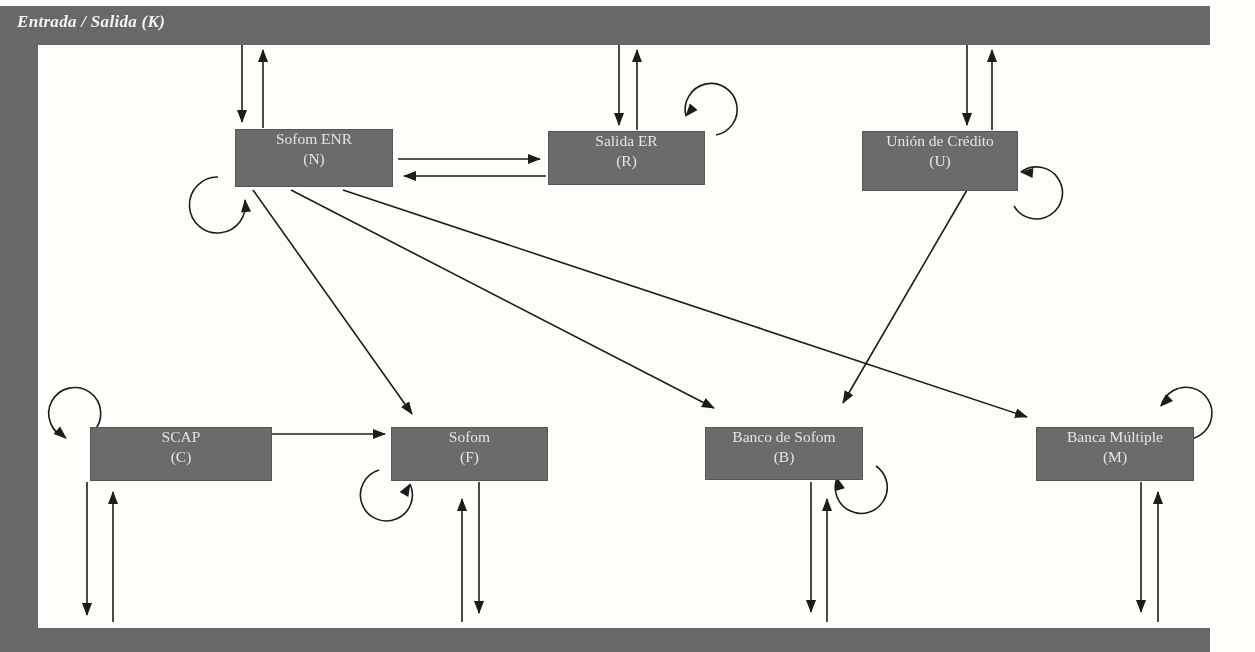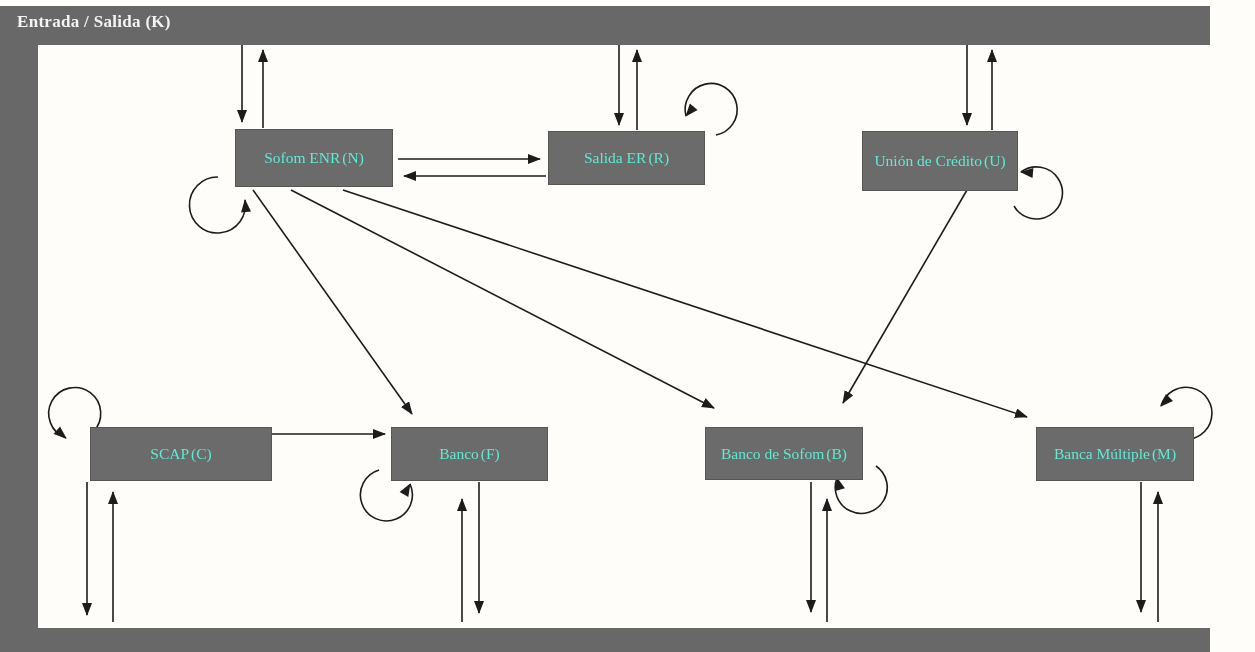--- a/index.html
+++ b/index.html
@@ -9,30 +9,30 @@
     background:#fffdf9;
     overflow:hidden;
     font-family:"Liberation Serif","DejaVu Serif",serif;
   }
   .bar{position:absolute;background:#686868;z-index:1;}
   #bar-top{left:0;top:6px;width:1210px;height:39px;}
   #bar-left{left:0;top:6px;width:38px;height:646px;}
   #bar-bottom{left:0;top:628px;width:1210px;height:24px;}
   #frame-title{
     position:absolute;left:17px;top:12px;z-index:2;
-    color:#f5f4f2;font-size:17px;font-weight:bold;letter-spacing:.3px;
+    color:#f5f4f2;font-size:17px;font-weight:bold;letter-spacing:.3px;font-style:italic;
   }
   #arrow-layer{position:absolute;left:0;top:0;z-index:3;}
   .node{
     position:absolute;z-index:4;
     background:#6b6b6b;border:1px solid #565656;
     box-sizing:border-box;
-    display:flex;align-items:center;justify-content:center;
+    display:flex;flex-direction:column;align-items:center;
     gap:2px;
-    color:#5eead4;font-size:15.5px;line-height:1.15;text-align:center;
+    color:#e5e5e5;font-size:15.5px;line-height:1.15;text-align:center;
   }
   .node .nl{display:block;}
 </style>
 </head>
 <body>
 
 <div id="figure">
 
   <div class="bar" id="bar-top"></div>
   <div class="bar" id="bar-left"></div>
@@ -97,21 +97,21 @@
     <span class="nl">Unión de Crédito</span>
     <span class="nl">(U)</span>
   </div>
 
   <div class="node" style="left:90px;top:427px;width:182px;height:54px">
     <span class="nl">SCAP</span>
     <span class="nl">(C)</span>
   </div>
 
   <div class="node" style="left:391px;top:427px;width:157px;height:54px">
-    <span class="nl">Banco</span>
+    <span class="nl">Sofom</span>
     <span class="nl">(F)</span>
   </div>
 
   <div class="node" style="left:705px;top:427px;width:158px;height:53px">
     <span class="nl">Banco de Sofom</span>
     <span class="nl">(B)</span>
   </div>
 
   <div class="node" style="left:1036px;top:427px;width:158px;height:54px">
     <span class="nl">Banca Múltiple</span>

